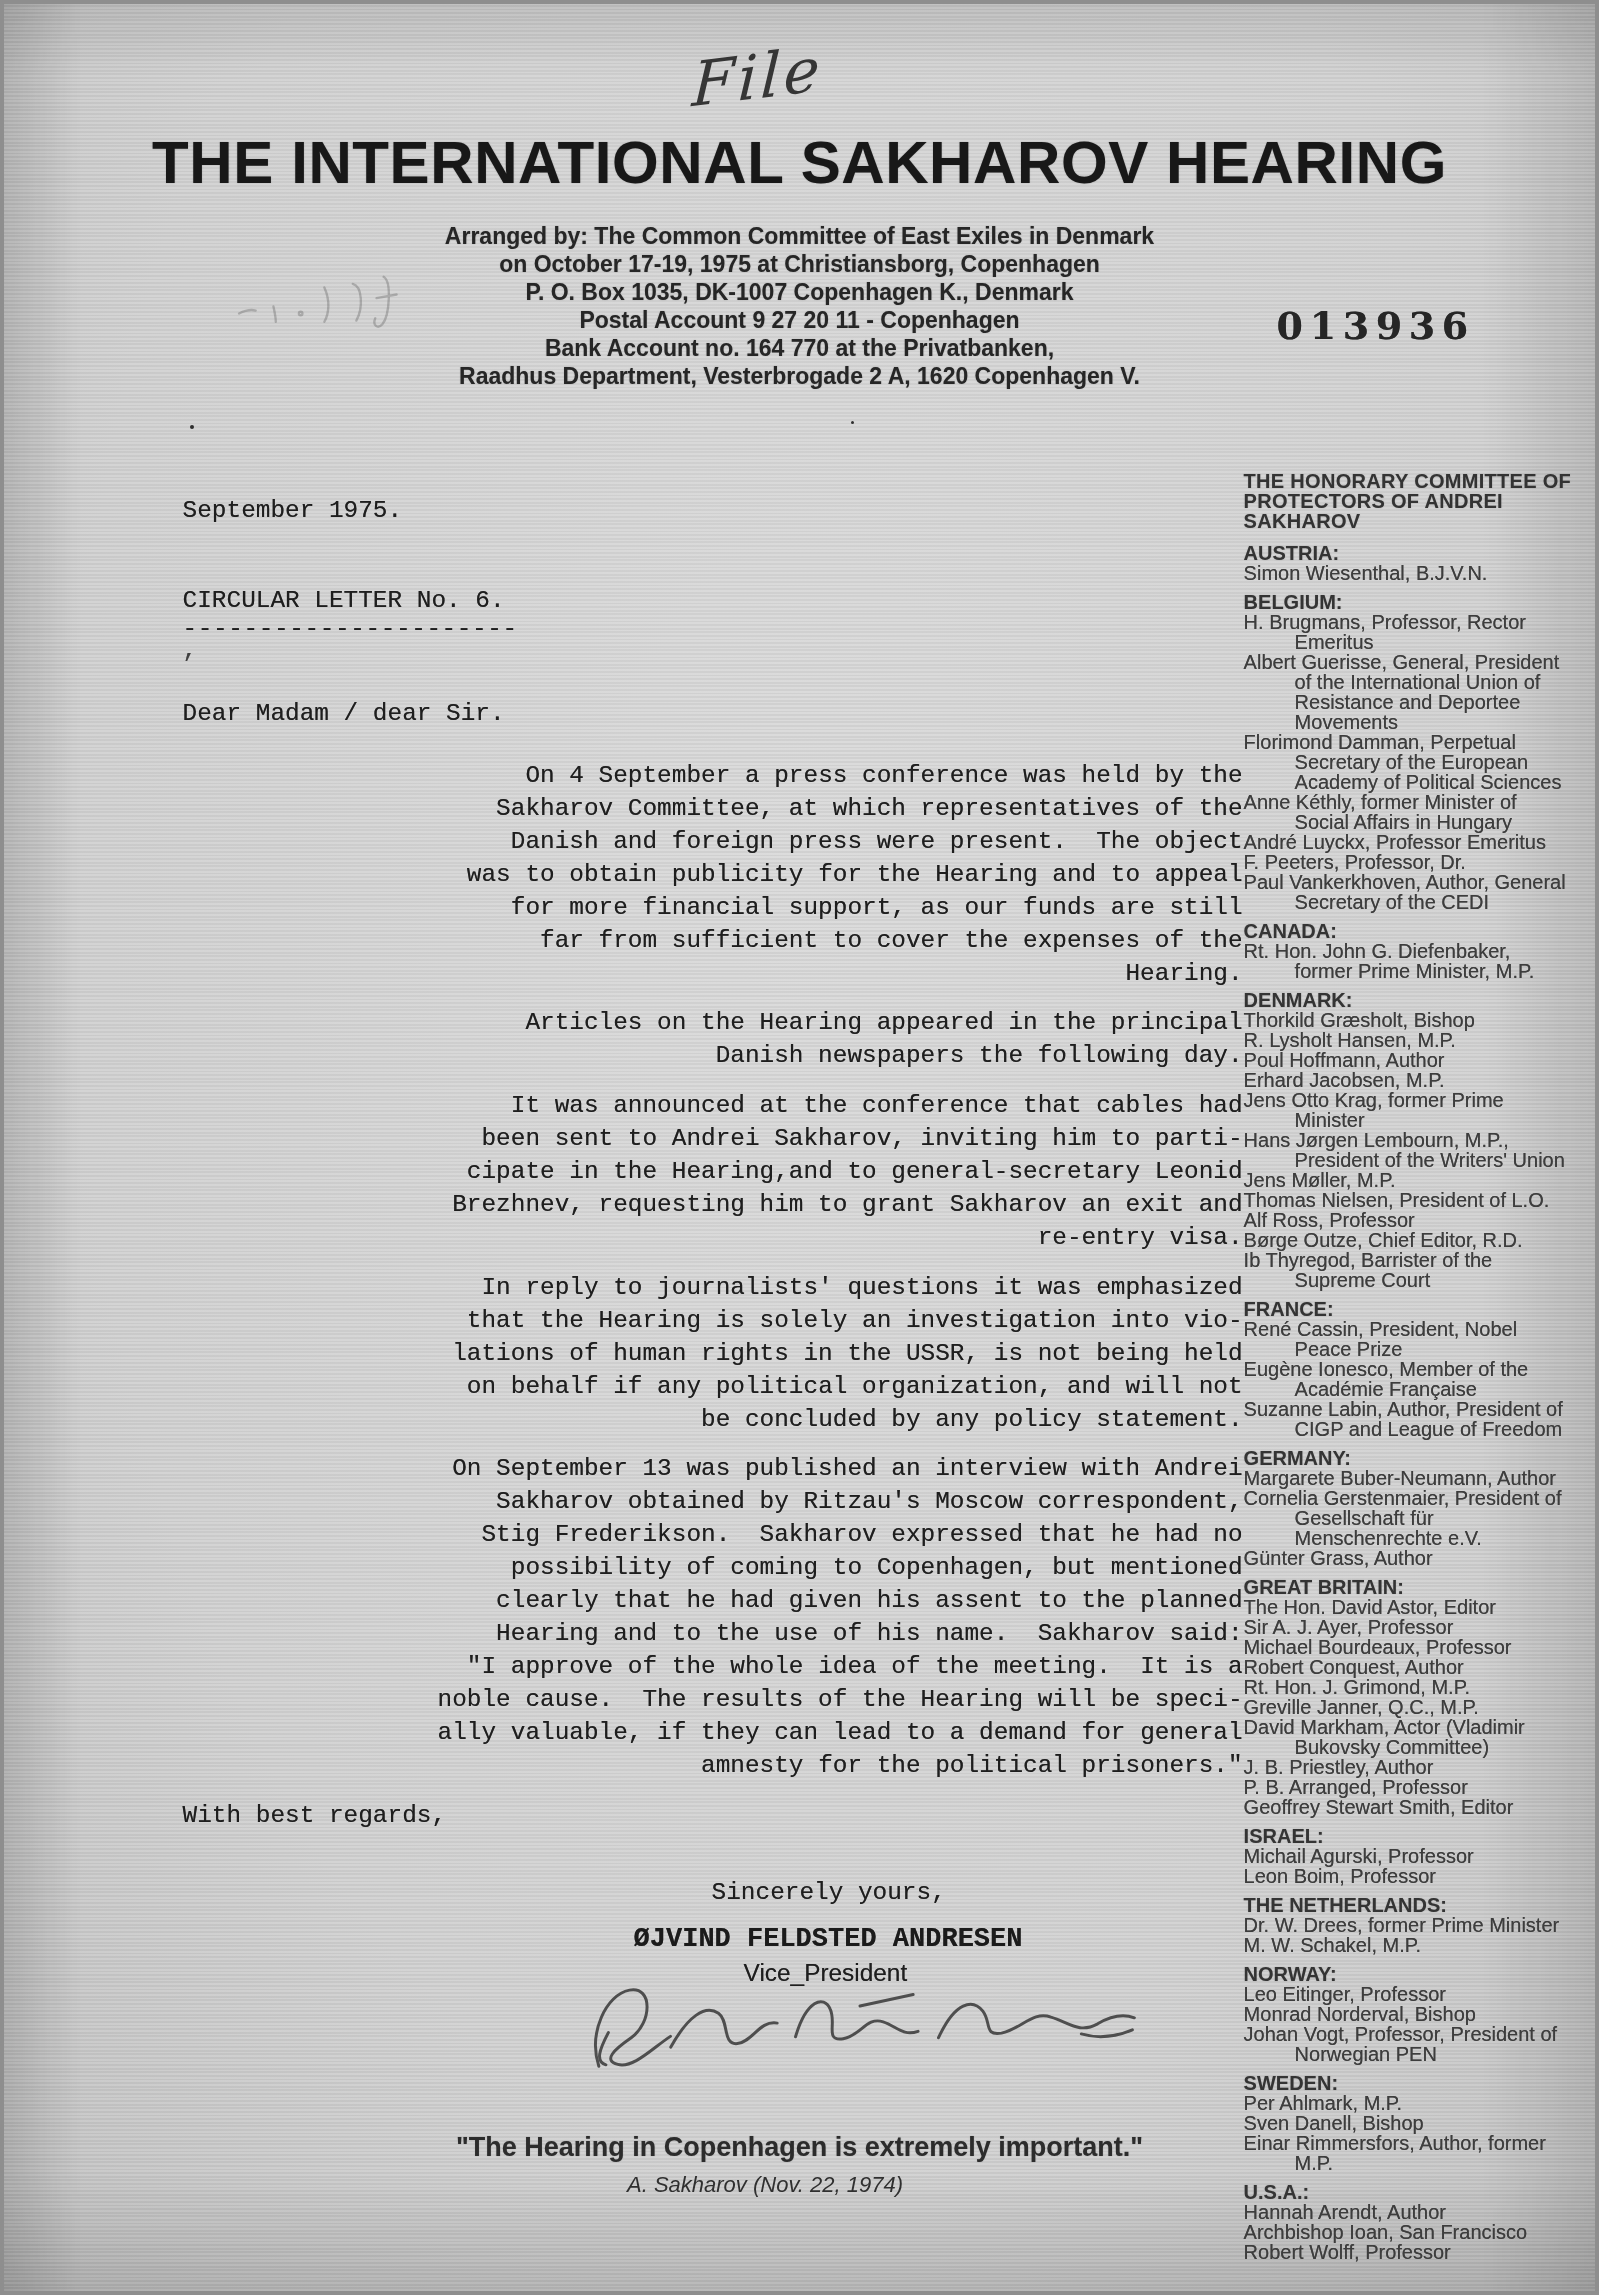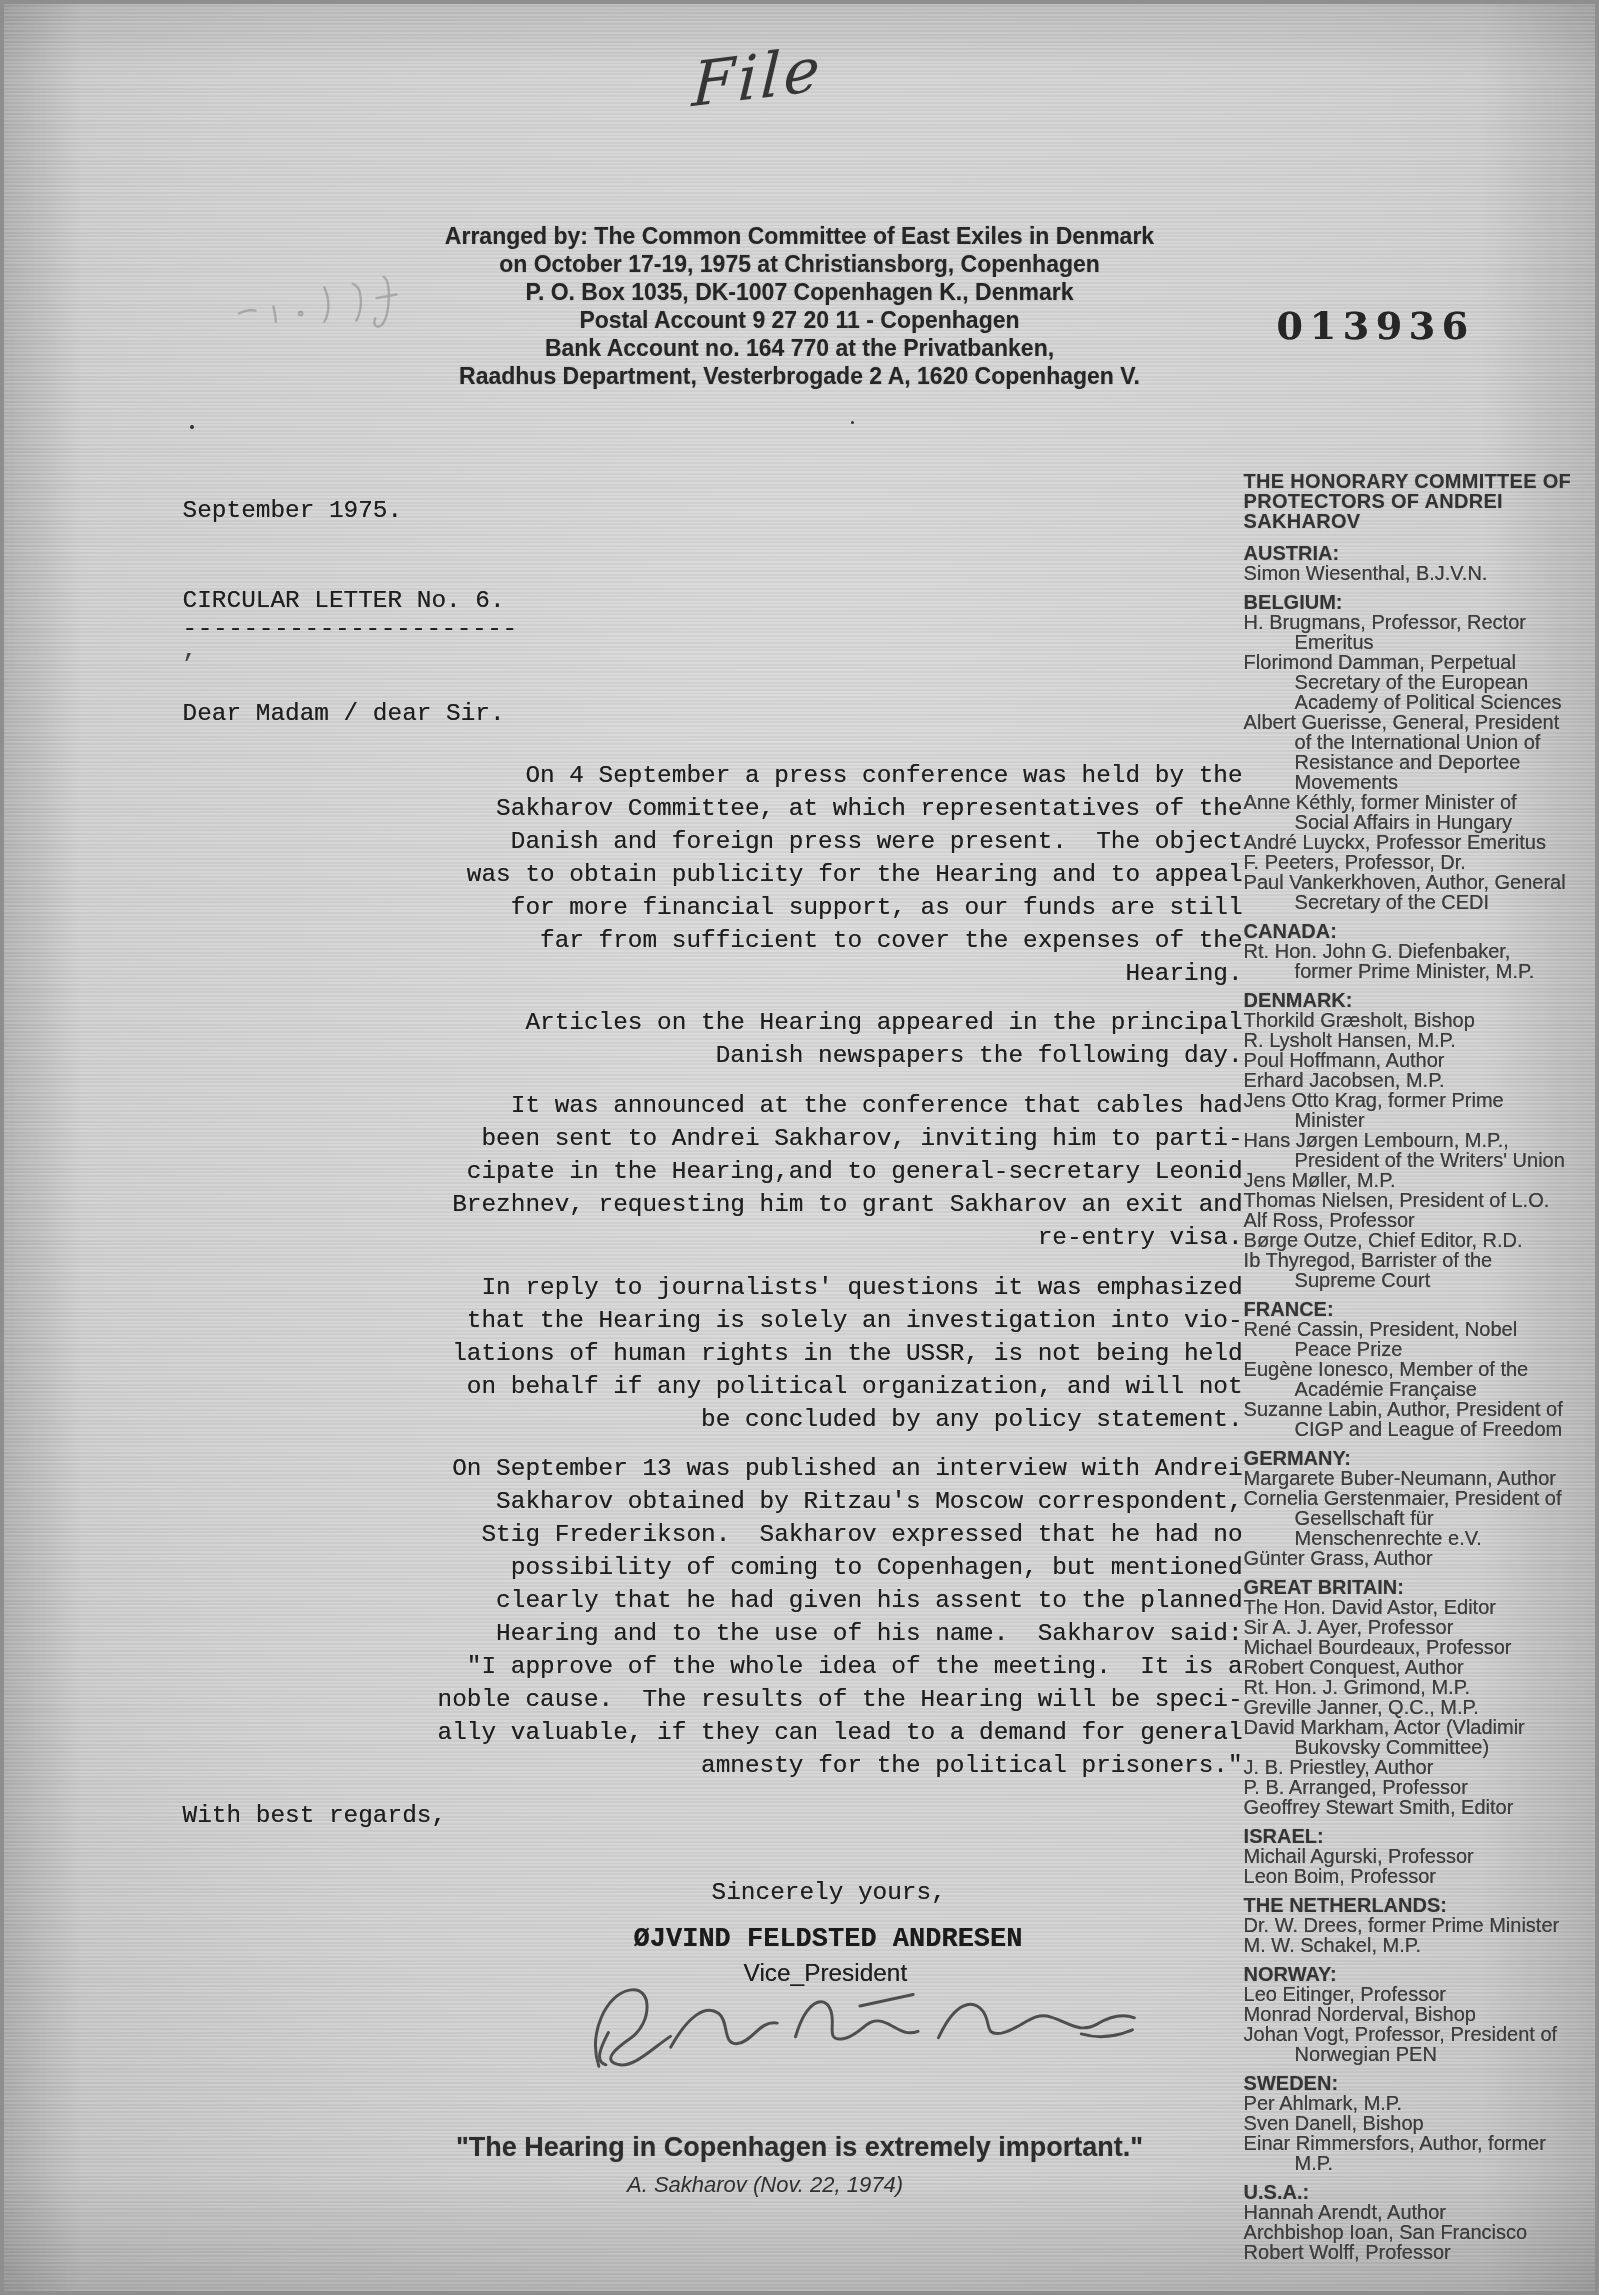--- a/index.html
+++ b/index.html
@@ -110,20 +110,21 @@
     font-style:italic;font-weight:400;font-size:22px;color:#303030;
   }
 </style>
 </head>
 <body>
 
 <div class="paper">
 
   <div class="handwritten-file">File</div>
 
+  <div class="main-title">THE INTERNATIONAL SAKHAROV HEARING</div>
 
   <div class="arranged-block">Arranged by: The Common Committee of East Exiles in Denmark
 on October 17-19, 1975 at Christiansborg, Copenhagen
 P. O. Box 1035, DK-1007 Copenhagen K., Denmark
 Postal Account 9 27 20 11 - Copenhagen
 Bank Account no. 164 770 at the Privatbanken,
 Raadhus Department, Vesterbrogade 2 A, 1620 Copenhagen V.</div>
 
   <div class="stamp">013936</div>
 
@@ -198,22 +199,22 @@
 
   <div class="sidebar">
     <div class="sb-title">THE HONORARY COMMITTEE OF
 PROTECTORS OF ANDREI
 SAKHAROV</div>
     <div>
         <div class="country">AUSTRIA:</div>
         <div class="member">Simon Wiesenthal, B.J.V.N.</div>
         <div class="country">BELGIUM:</div>
         <div class="member">H. Brugmans, Professor, Rector<br>Emeritus</div>
+        <div class="member">Albert Guerisse, General, President<br>of the International Union of<br>Resistance and Deportee<br>Movements</div>
         <div class="member">Florimond Damman, Perpetual<br>Secretary of the European<br>Academy of Political Sciences</div>
-        <div class="member">Albert Guerisse, General, President<br>of the International Union of<br>Resistance and Deportee<br>Movements</div>
         <div class="member">Anne Kéthly, former Minister of<br>Social Affairs in Hungary</div>
         <div class="member">André Luyckx, Professor Emeritus</div>
         <div class="member">F. Peeters, Professor, Dr.</div>
         <div class="member">Paul Vankerkhoven, Author, General<br>Secretary of the CEDI</div>
         <div class="country">CANADA:</div>
         <div class="member">Rt. Hon. John G. Diefenbaker,<br>former Prime Minister, M.P.</div>
         <div class="country">DENMARK:</div>
         <div class="member">Thorkild Græsholt, Bishop</div>
         <div class="member">R. Lysholt Hansen, M.P.</div>
         <div class="member">Poul Hoffmann, Author</div>

